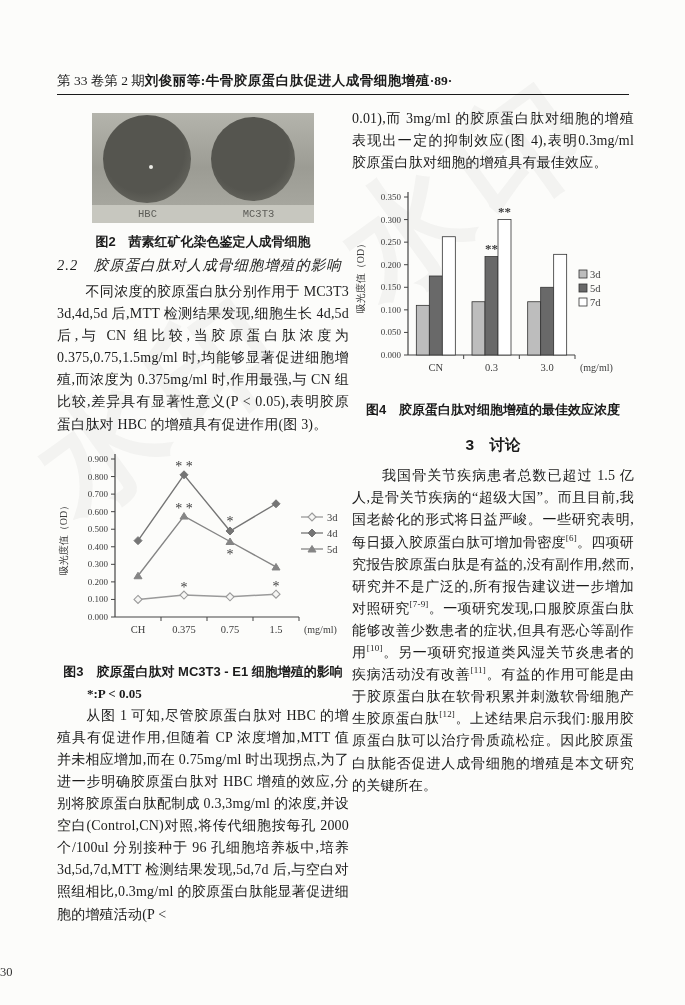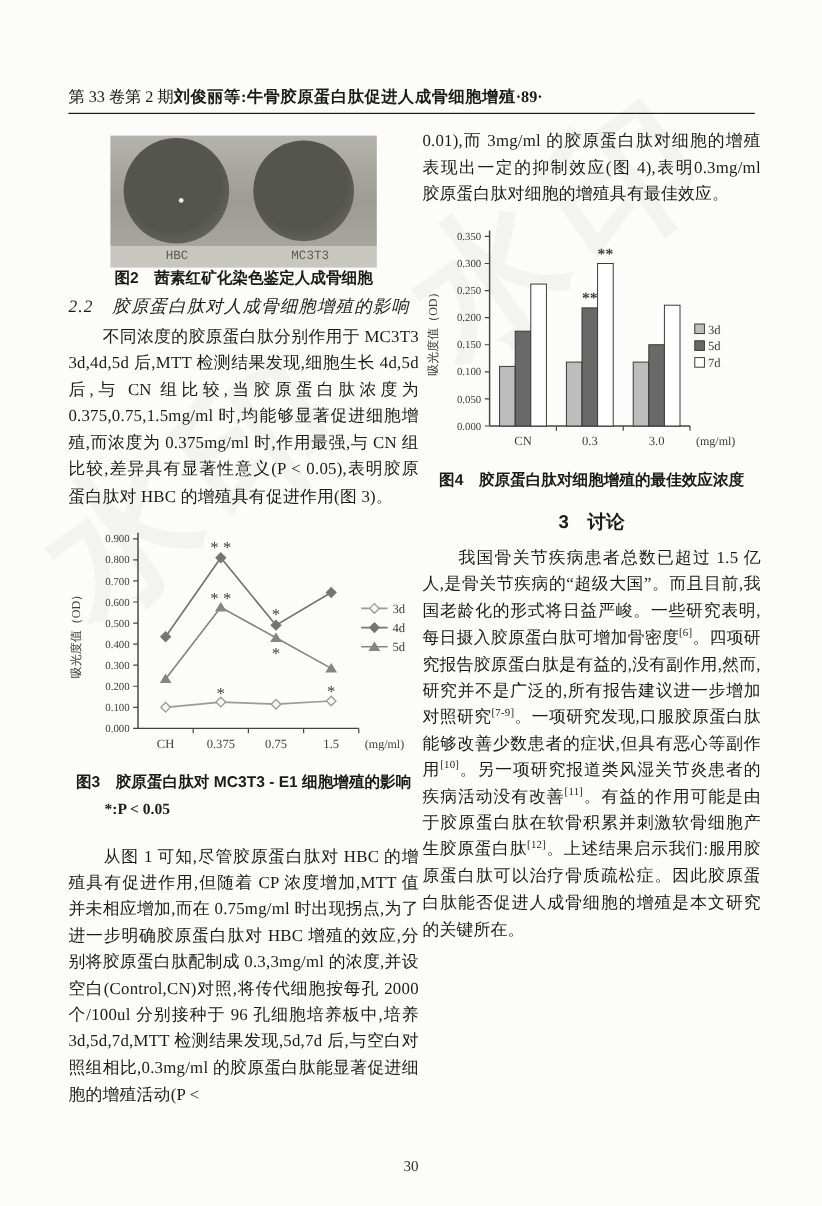--- a/index.html
+++ b/index.html
@@ -26,32 +26,32 @@
   .well{position:absolute;border-radius:50%;
         background:radial-gradient(circle at 46% 42%, #55554f 58%, #63635c 76%, #8a8a82 94%);}
   #well-left{left:11px;top:2px;width:88px;height:88px;}
   #well-right{left:119px;top:4px;width:84px;height:84px;}
   .dot{position:absolute;left:46px;top:50px;width:4px;height:4px;border-radius:50%;background:#ebebe6;}
   .photo-band{height:18px;background:#c7c7bf;display:flex;font-family:"Liberation Mono","DejaVu Sans Mono",monospace;
               font-size:10.5px;color:#5d5d58;align-items:center;}
   .photo-band span{flex:1;text-align:center;}
   
   .cap{font-family:"Liberation Sans","DejaVu Sans",sans-serif;font-weight:bold;font-size:13px;
-       text-align:center;margin:0 0 0;}
+       text-align:center;margin:10px 0 0;}
   .note{font-weight:bold;font-size:13px;margin:5px 0 0 30px;}
   .h22{font-size:14.5px;font-style:italic;margin:5px 0 6px;letter-spacing:1px;}
   .h3{font-family:"Liberation Sans","DejaVu Sans",sans-serif;font-size:15.5px;font-weight:bold;margin:16px 0 9px;text-align:center;}
-  .mt{margin-top:22px;}
+  .mt{margin-top:3px;}
   sup{font-size:9px;line-height:0;}
   
   svg{display:block;}
   svg text{font-family:"Liberation Serif","DejaVu Serif",serif;fill:#3c3c3c;}
   #fig3-svg{margin:11px 0 0 -2px;}
   #fig4-svg{margin:13px 0 0 0;}
-  .pageno{position:absolute;left:0;top:965px;width:685px;text-align:center;font-size:12.5px;color:#333;}
+  .pageno{position:absolute;left:0;top:965px;width:685px;font-size:12.5px;color:#333;}
 </style>
 </head>
 <body>
 
 <div class="page">
 
   <div class="wm" id="wm1" style="left:330px;top:105px;">水印</div>
   <div class="wm" id="wm2" style="left:25px;top:320px;">水印</div>
 
   <div class="hdr">

